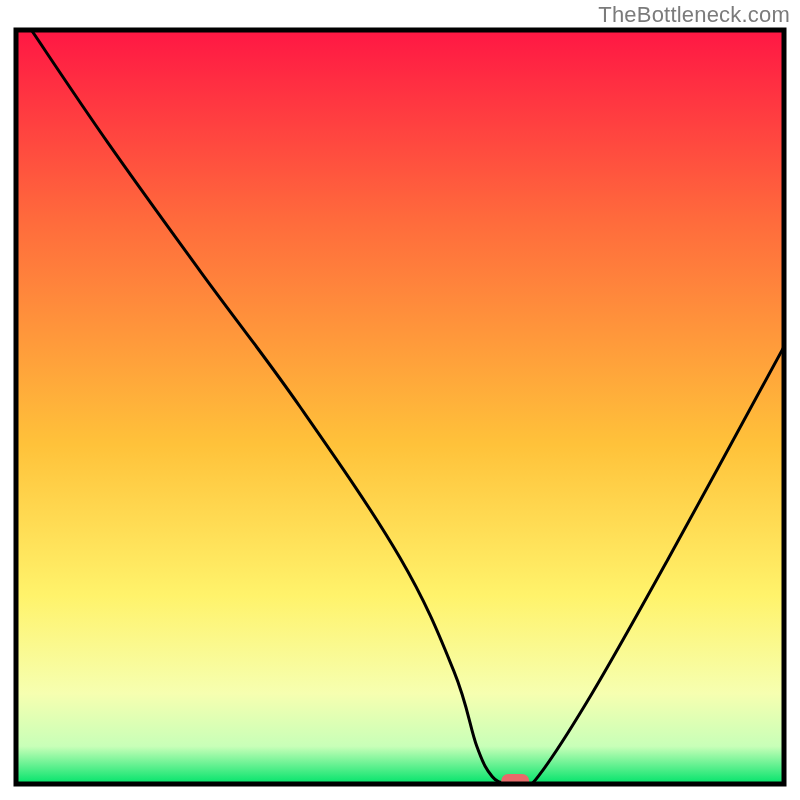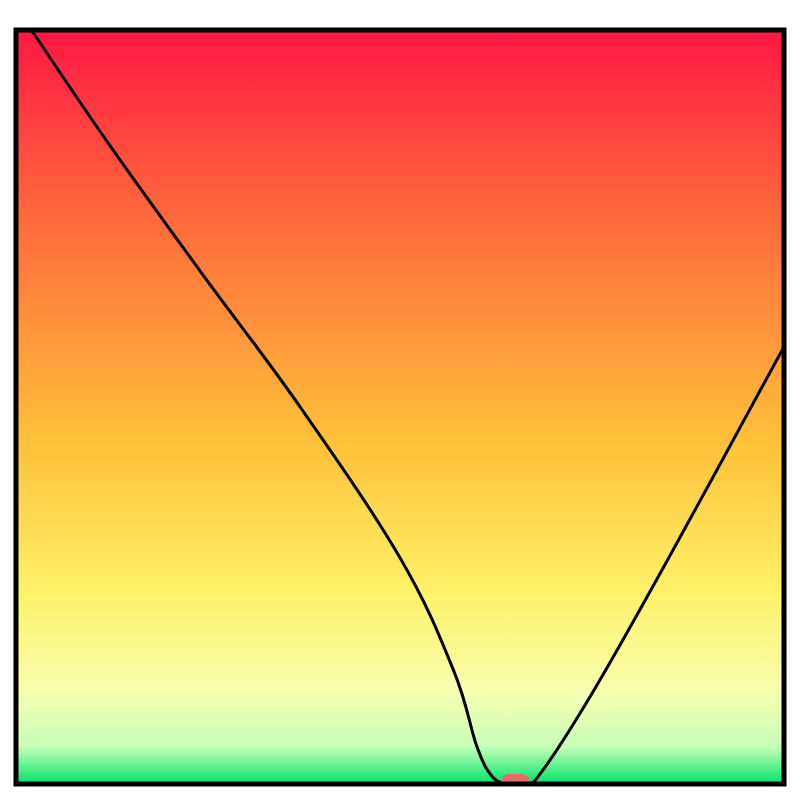--- a/index.html
+++ b/index.html
@@ -25,20 +25,21 @@
     letter-spacing: 0.2px;
   }
   svg {
     display: block;
   }
 </style>
 </head>
 <body>
 
 <div class="container">
+  <div class="attribution">TheBottleneck.com</div>
 
   <svg id="chart-svg" width="800" height="800" viewBox="0 0 800 800">
     <defs>
       <linearGradient id="bg-grad" x1="0" y1="0" x2="0" y2="1">
           <stop offset="0%" stop-color="#ff1744"></stop>
           <stop offset="25%" stop-color="#ff6a3c"></stop>
           <stop offset="55%" stop-color="#ffc23a"></stop>
           <stop offset="75%" stop-color="#fff36b"></stop>
           <stop offset="88%" stop-color="#f6ffb0"></stop>
           <stop offset="95%" stop-color="#c8ffb8"></stop>

